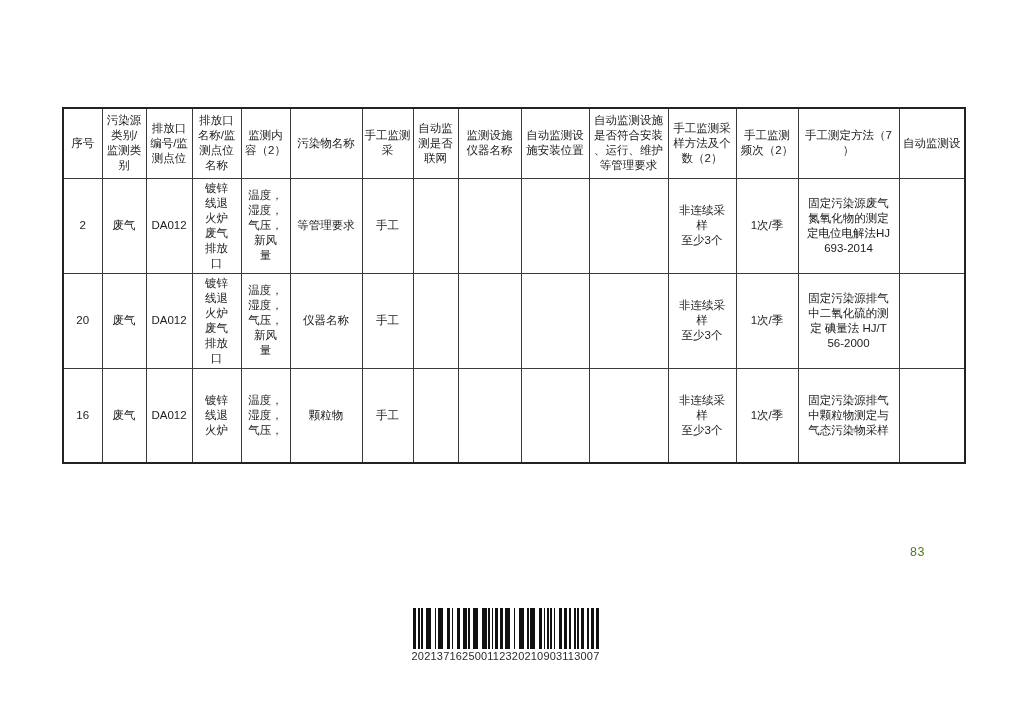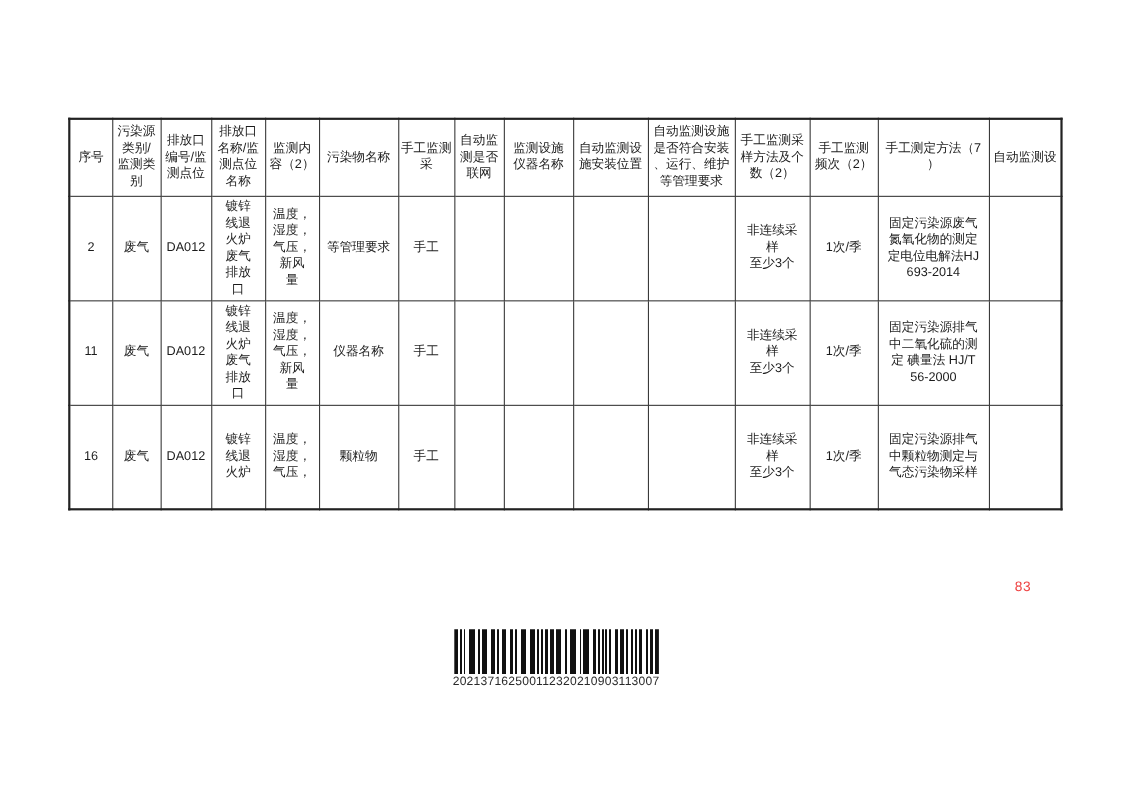--- a/index.html
+++ b/index.html
@@ -31,28 +31,27 @@
     word-break:break-all;
     color:#1c1c1c;
   }
   .doc-table thead tr { height:70px; }
   .doc-table tbody tr:nth-child(1) { height:74px; }
   .doc-table tbody tr:nth-child(2) { height:95px; }
   .doc-table tbody tr:nth-child(3) { height:95px; }
   .doc-table tbody tr:nth-child(4) { height:49px; }
   .doc-table tbody tr:nth-child(4) td { border-bottom:3px solid #111111; }
   .page-number {
-    position:absolute; left:910px; top:526px;
+    position:absolute; left:910px; top:545px;
     width:40px;
-    font-size:12.5px; color:#ef4444;
-    text-align:center;
+    font-size:12.5px; color:#4d7c0f;
     letter-spacing:0.5px;
   }
   .barcode-block {
-    position:absolute; left:403px; top:572px;
+    position:absolute; left:403px; top:608px;
     width:205px;
     text-align:center;
   }
   .barcode-bars { display:block; margin:0 auto; }
   .barcode-number {
     margin-top:1px;
     font-size:11px;
     color:#2a2a2a;
     letter-spacing:0.2px;
     white-space:nowrap;
@@ -146,21 +145,21 @@
 样
 至少3个</td>
         <td>1次/季</td>
         <td>固定污染源废气
 氮氧化物的测定
 定电位电解法HJ
 693-2014</td>
         <td></td>
       </tr>
       <tr>
-        <td>11</td>
+        <td>20</td>
         <td>废气</td>
         <td>DA012</td>
         <td>镀锌
 线退
 火炉
 废气
 排放
 口</td>
         <td>温度，
 湿度，

